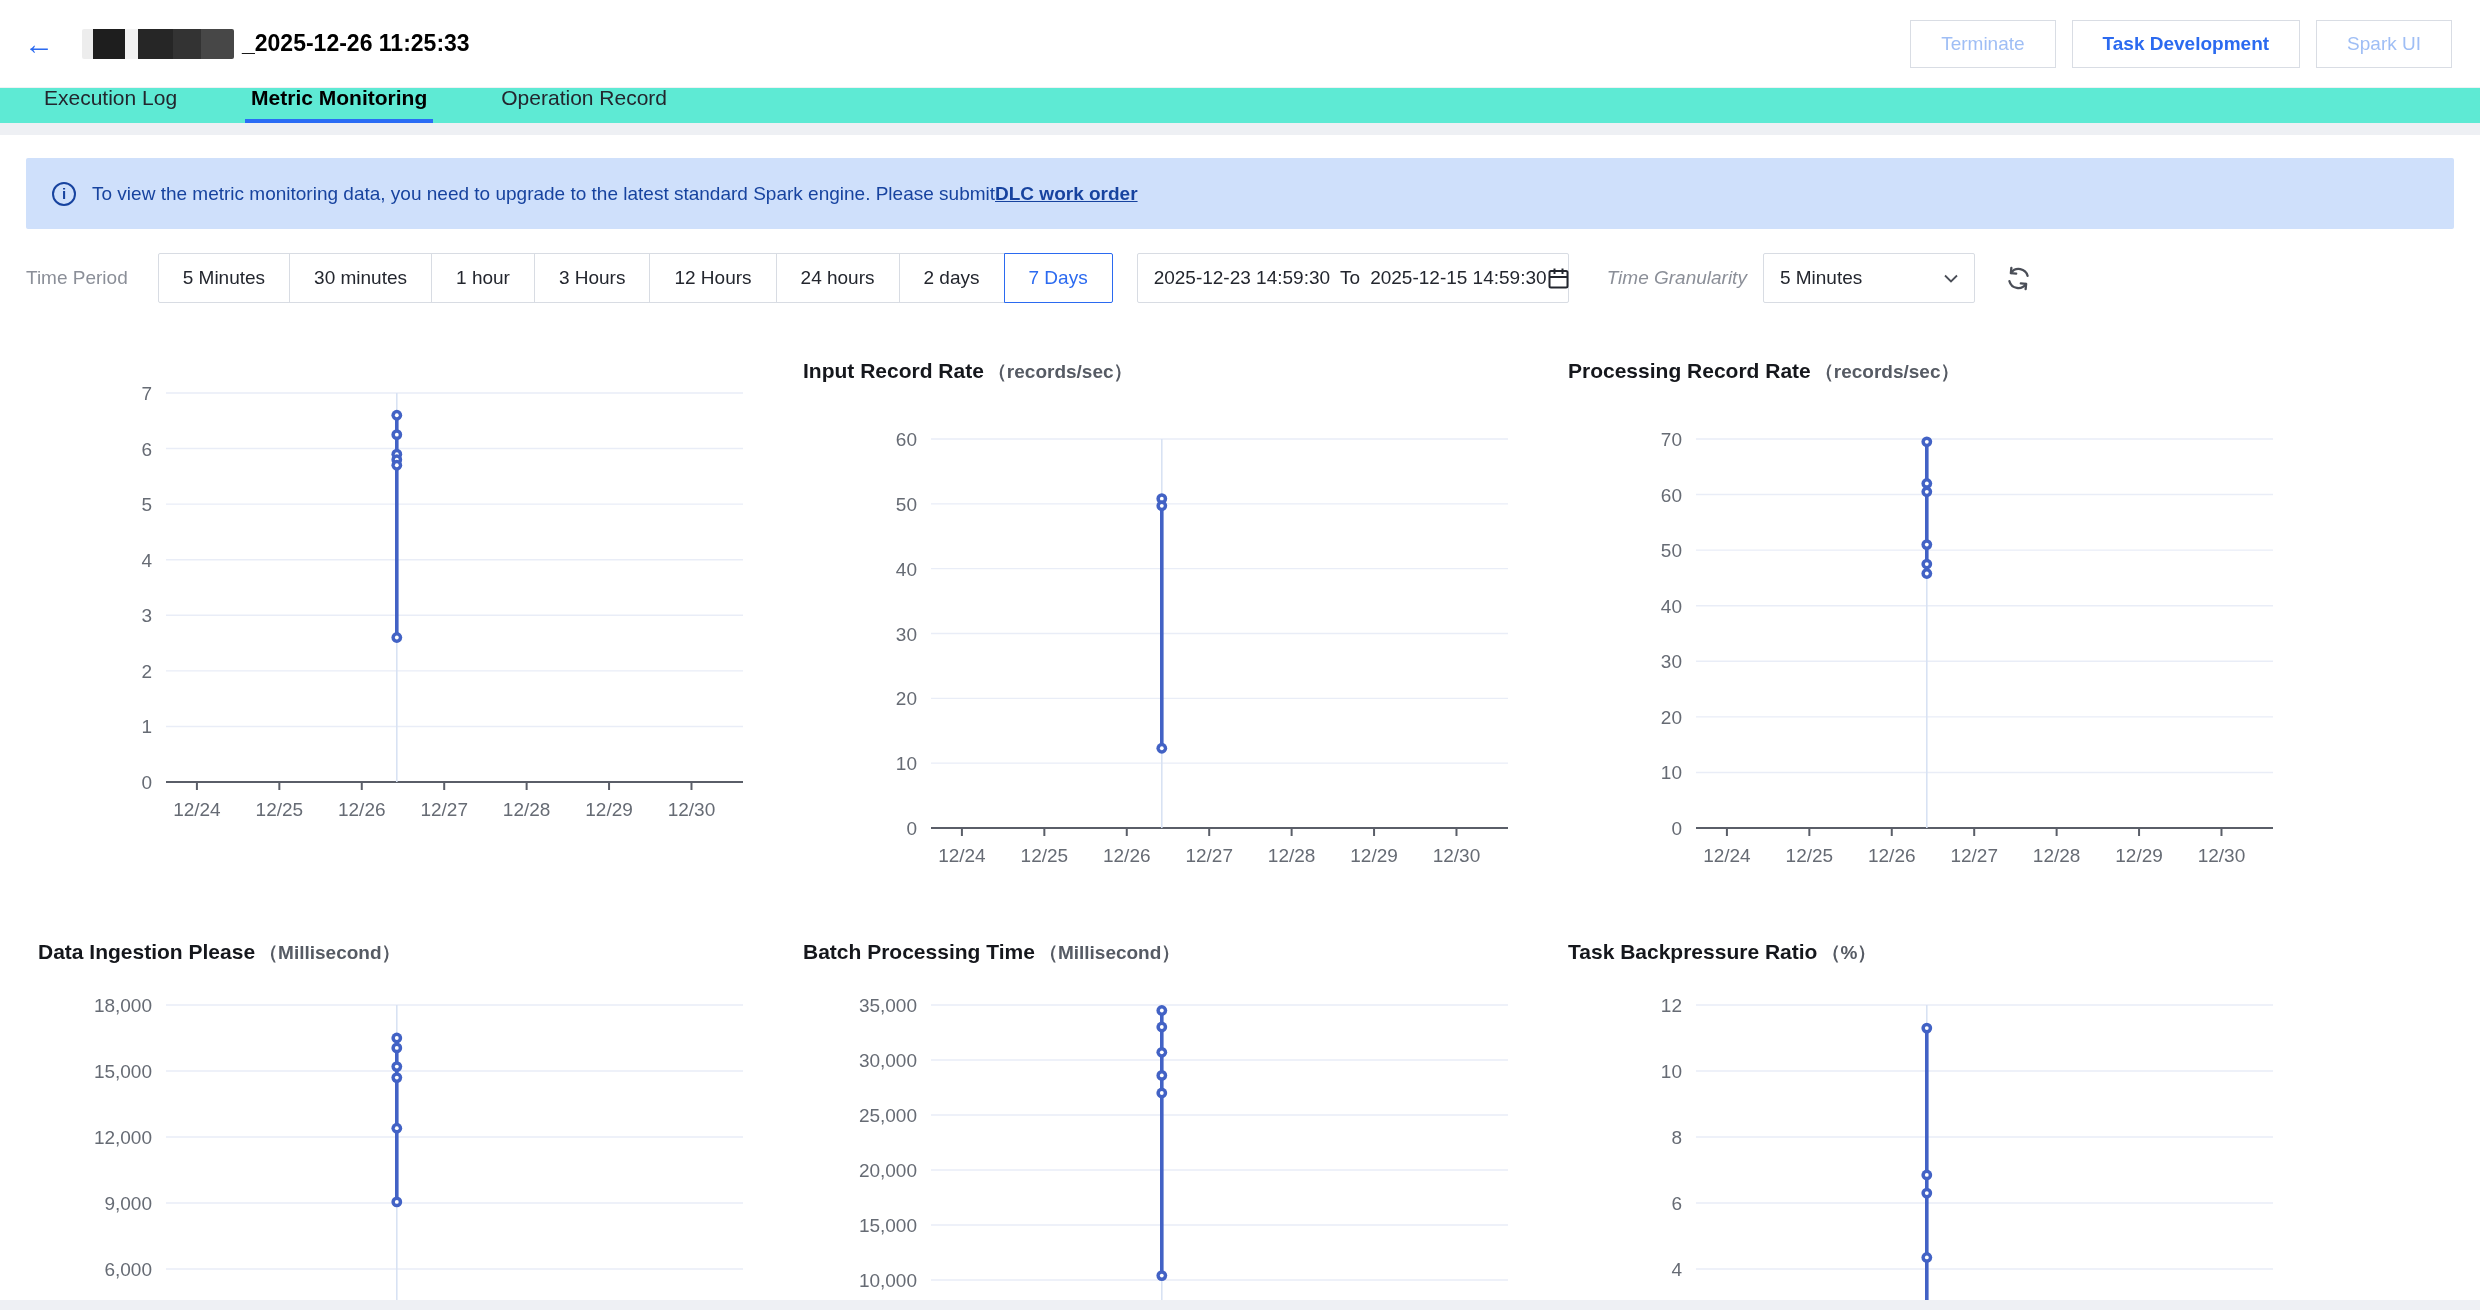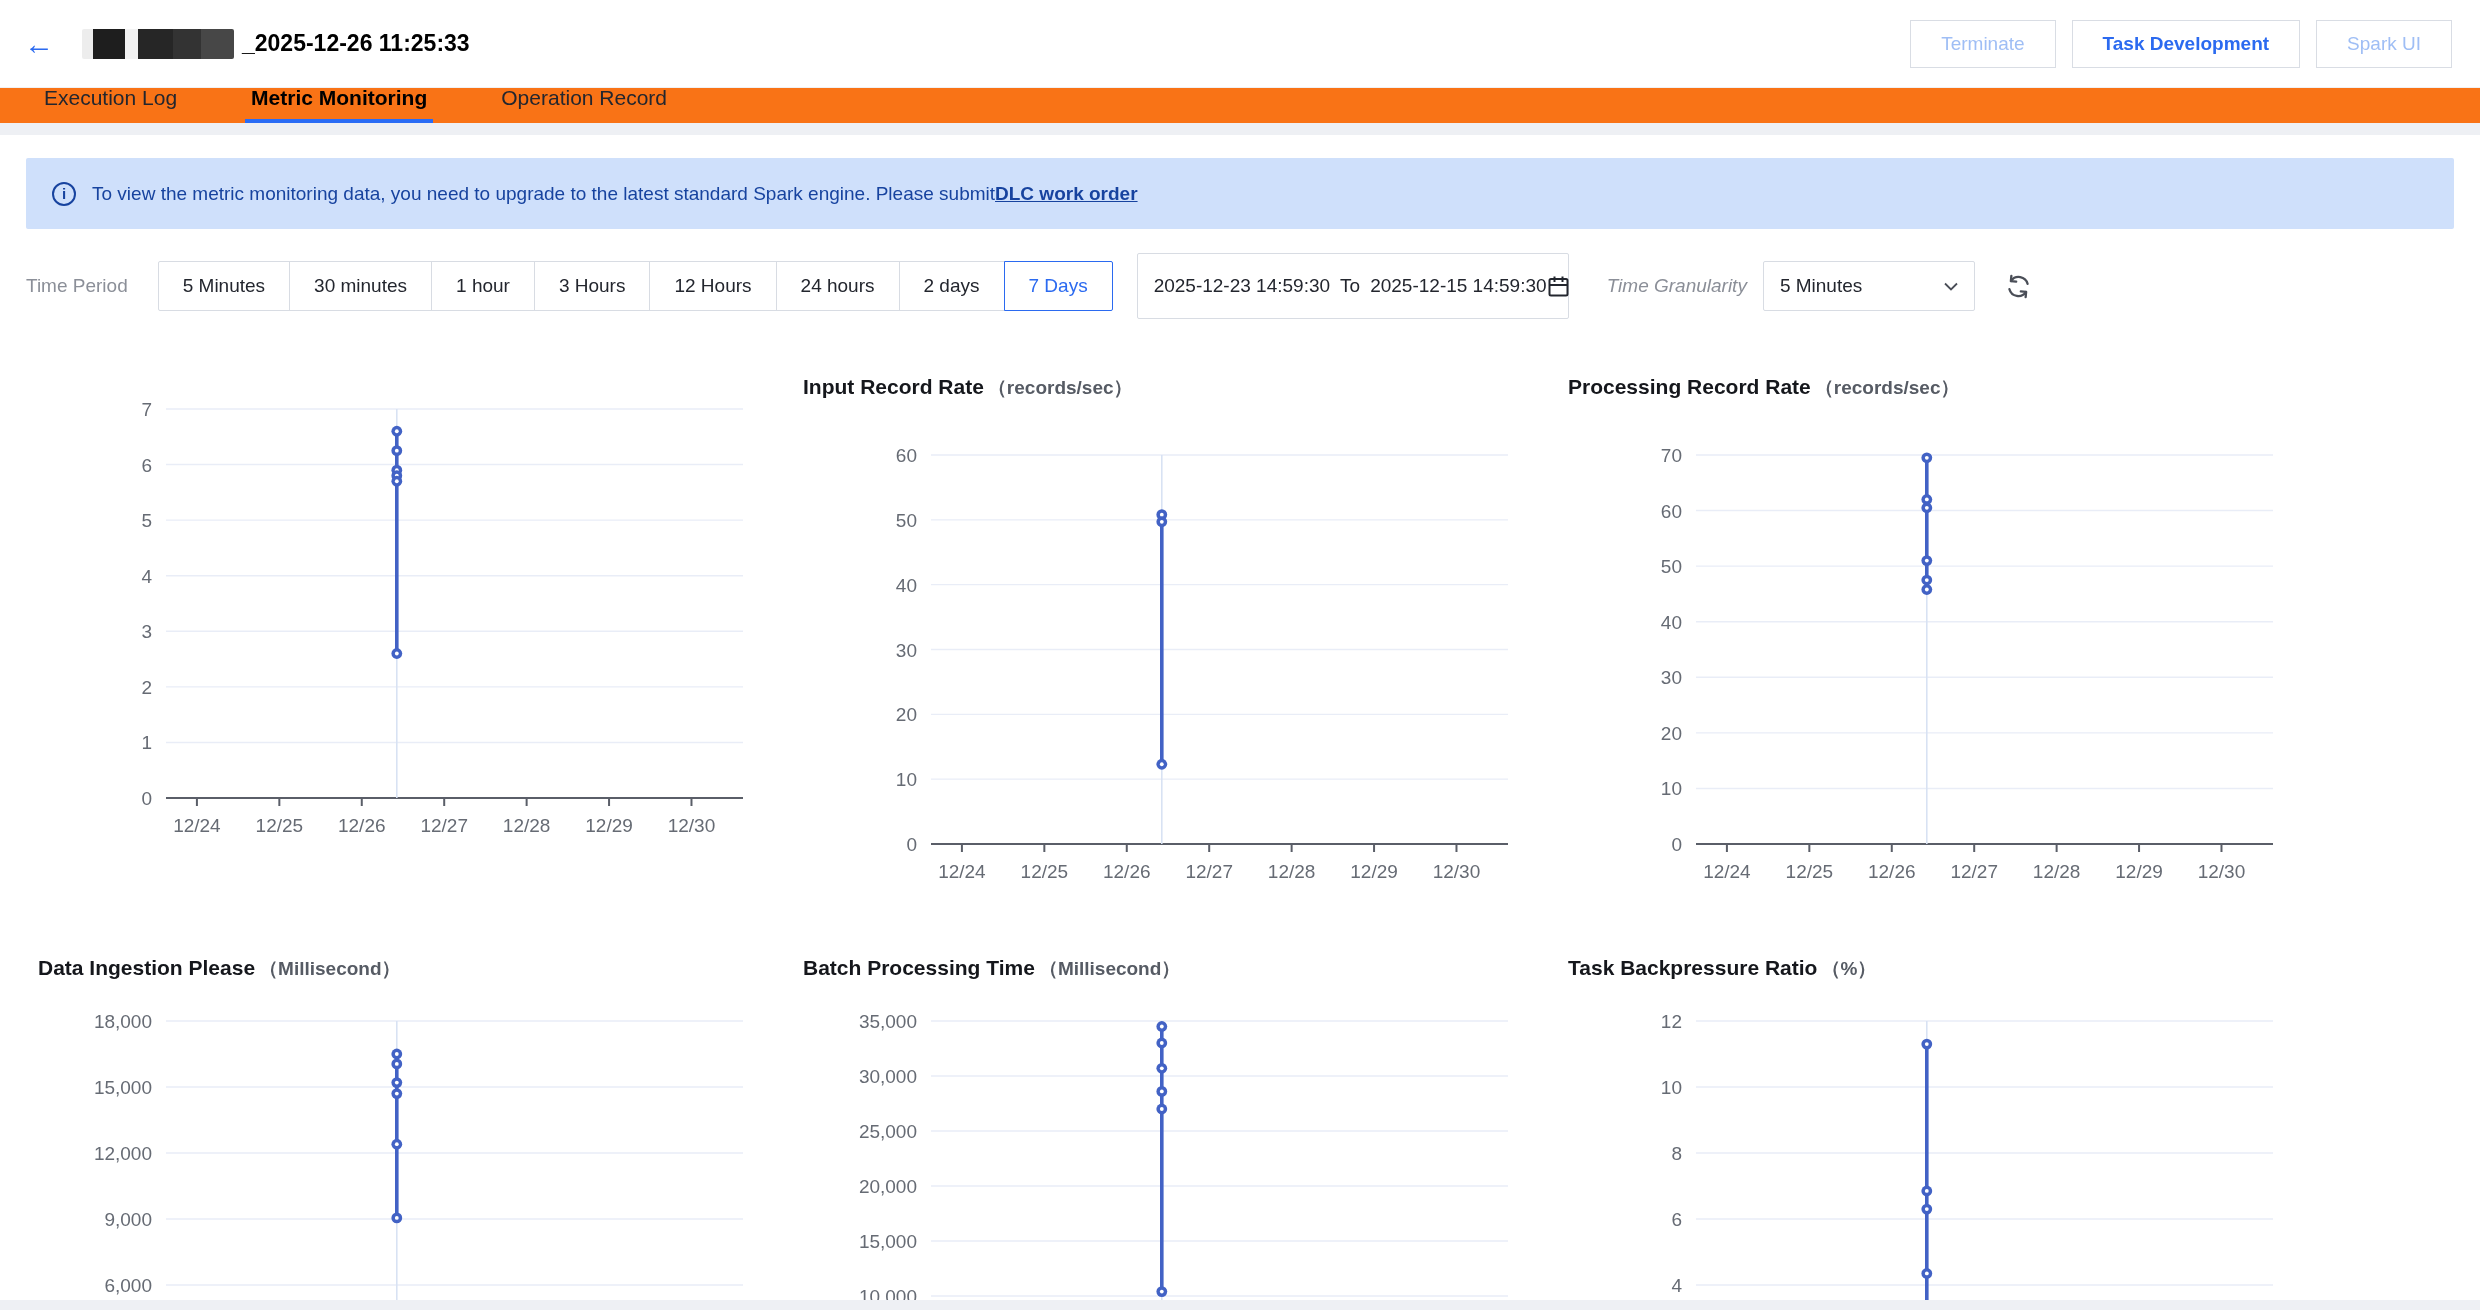--- a/index.html
+++ b/index.html
@@ -33,21 +33,21 @@
   .hdivider { width: 0; height: 20px; border-left: 1px solid #d8dce3; margin: 0 20px; }
   .header-spacer { flex: 1; }
   .hbtn {
     height: 48px; padding: 0 30px; margin-left: 16px;
     background: #fff; border: 1px solid #d9dde4; border-radius: 0;
     font-size: 19px; font-family: inherit; cursor: pointer; white-space: nowrap;
   }
   .hbtn.disabled { color: #9fbef5; cursor: default; }
   .hbtn.primary-text { color: #2b6af0; font-weight: 700; }
   
-  .tab-bar { height: 35px; display: flex; align-items: flex-end; padding-left: 38px; background: #f97316; }
+  .tab-bar { height: 35px; display: flex; align-items: flex-end; padding-left: 38px; background: #5eead4; }
   .tab {
     font-size: 21px; padding: 0 6px 9px 6px; margin-right: 62px;
     cursor: pointer; color: #23262e; border-bottom: 4px solid transparent; white-space: nowrap;
   }
   .tab.active { font-weight: 700; color: #000; border-bottom-color: #2a6cf5; }
   .gray-band { height: 12px; background: #eef0f4; }
   
   .content { padding: 0 26px; }
   .banner {
     margin-top: 23px; height: 71px; border-radius: 2px;
@@ -68,21 +68,21 @@
   .pbtn {
     height: 50px; padding: 0 24px; margin-left: -1px;
     background: #fff; border: 1px solid #d8dce3;
     font-size: 19px; font-family: inherit; color: #23262e; cursor: pointer; white-space: nowrap;
     position: relative;
   }
   .pbtn:first-child { margin-left: 0; border-radius: 2px 0 0 2px; }
   .pbtn:last-child { border-radius: 0 2px 2px 0; }
   .pbtn.selected { border-color: #2b6af0; color: #2b6af0; z-index: 2; }
   .date-range {
-    height: 66px; margin-left: 24px; padding: 16px 16px; width: 432px;
+    height: 50px; margin-left: 24px; padding: 16px 16px; width: 432px;
     border: 1px solid #d8dce3; border-radius: 2px; background: #fff;
     display: flex; align-items: center; cursor: pointer; white-space: nowrap;
   }
   .date-range .to-label { margin: 0 10px; }
   .calendar-icon { margin-left: auto; display: inline-flex; }
   .granularity-label { margin-left: 38px; color: #8b8f98; white-space: nowrap; font-style: italic; }
   .gran-select {
     height: 50px; width: 212px; margin-left: 16px; padding: 0 16px;
     border: 1px solid #d8dce3; border-radius: 2px; background: #fff;
     display: flex; align-items: center; cursor: pointer;

